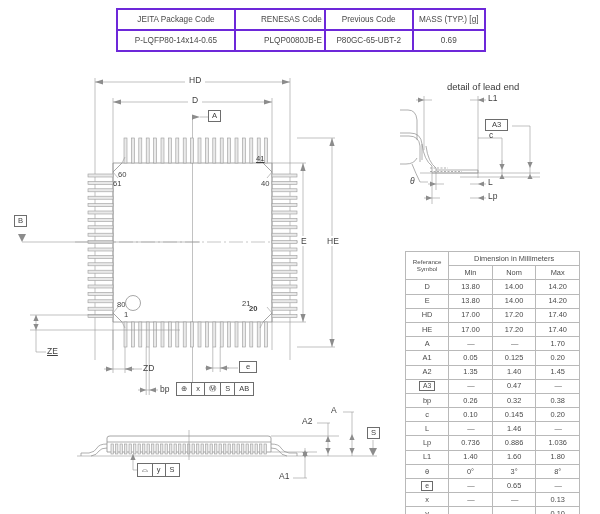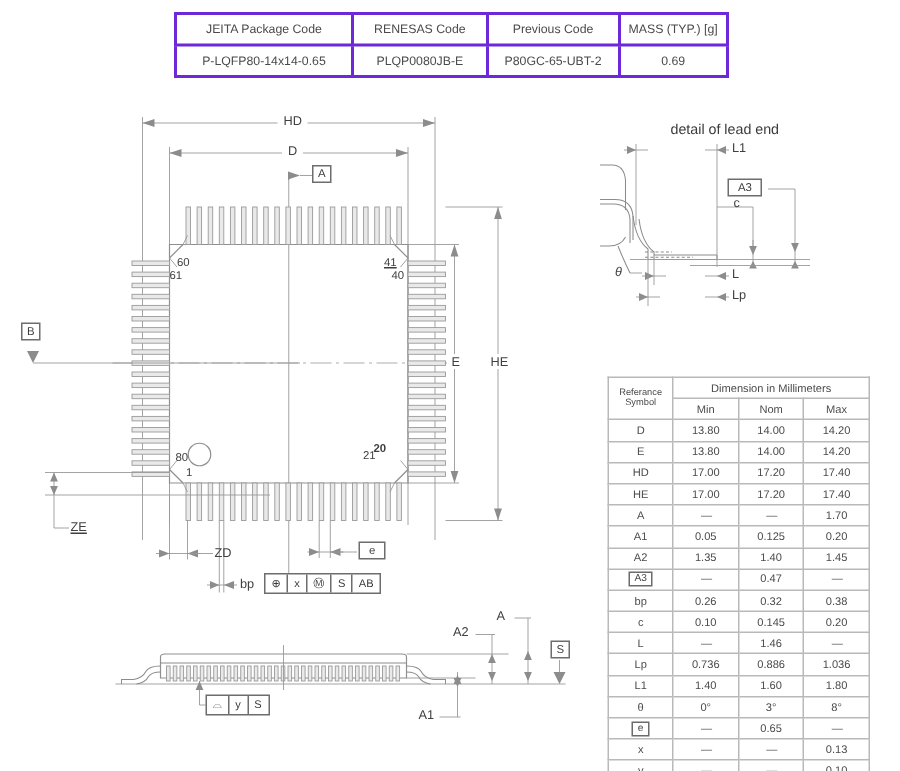--- a/index.html
+++ b/index.html
@@ -23,21 +23,21 @@
     color: #4a4a4a;
   }
   #header-table td {
     border: 2px solid #6d28d9;
     text-align: center;
     padding: 4px 2px;
     height: 11px;
     font-weight: 400;
   }
   #header-table tr td:nth-child(1){ width: 122px; }
-  #header-table tr td:nth-child(2){ width: 88px; }
+  #header-table tr td:nth-child(2){ width: 88px; text-align: right; }
   #header-table tr td:nth-child(3){ width: 88px; }
   #header-table tr td:nth-child(4){ width: 72px; }
 
   
   #dim-table {
     left: 405px; top: 251px; width: 175px;
     border-collapse: collapse;
     font-size: 7.4px;
     color: #4a4a4a;
   }
@@ -307,26 +307,26 @@
   <div class="abs lbl" style="left:185px; top:15px; background:#fff; padding:0 4px;">HD</div>
   <div class="abs lbl" style="left:188px; top:35px; background:#fff; padding:0 4px;">D</div>
   <div class="abs lbl" style="left:298px; top:176px; background:#fff; padding:0 3px;">E</div>
   <div class="abs lbl" style="left:324px; top:176px; background:#fff; padding:0 3px;">HE</div>
 
   <div class="abs datum-box" style="left:208px; top:50px;">A</div>
   <div class="abs datum-box" style="left:14px; top:155px;">B</div>
 
   <div class="abs lbl-pin" style="left:118px; top:110px;">60</div>
   <div class="abs lbl-pin" style="left:113px; top:119px;">61</div>
-  <div class="abs lbl-pin" style="left:256px; top:110px;text-decoration:underline;">41</div>
+  <div class="abs lbl-pin" style="left:256px; top:94px;text-decoration:underline;">41</div>
   <div class="abs lbl-pin" style="left:261px; top:119px;">40</div>
   <div class="abs lbl-pin" style="left:117px; top:240px;">80</div>
   <div class="abs lbl-pin" style="left:124px; top:250px;">1</div>
   <div class="abs lbl-pin" style="left:242px; top:239px;">21</div>
-  <div class="abs lbl-pin" style="left:249px; top:234px;font-weight:bold;">20</div>
+  <div class="abs lbl-pin" style="left:249px; top:244px;font-weight:bold;">20</div>
 
   <div class="abs lbl" style="left:47px; top:286px;text-decoration:underline;">ZE</div>
   <div class="abs lbl" style="left:143px; top:303px;">ZD</div>
   <div class="abs lbl" style="left:160px; top:324px;">bp</div>
 
   <div class="abs datum-box" style="left:239px; top:301px; padding:1px 6px;">e</div>
 
   <div class="abs fcf" style="left:176px; top:322px;">
     <div>⊕</div>
     <div>x</div>

